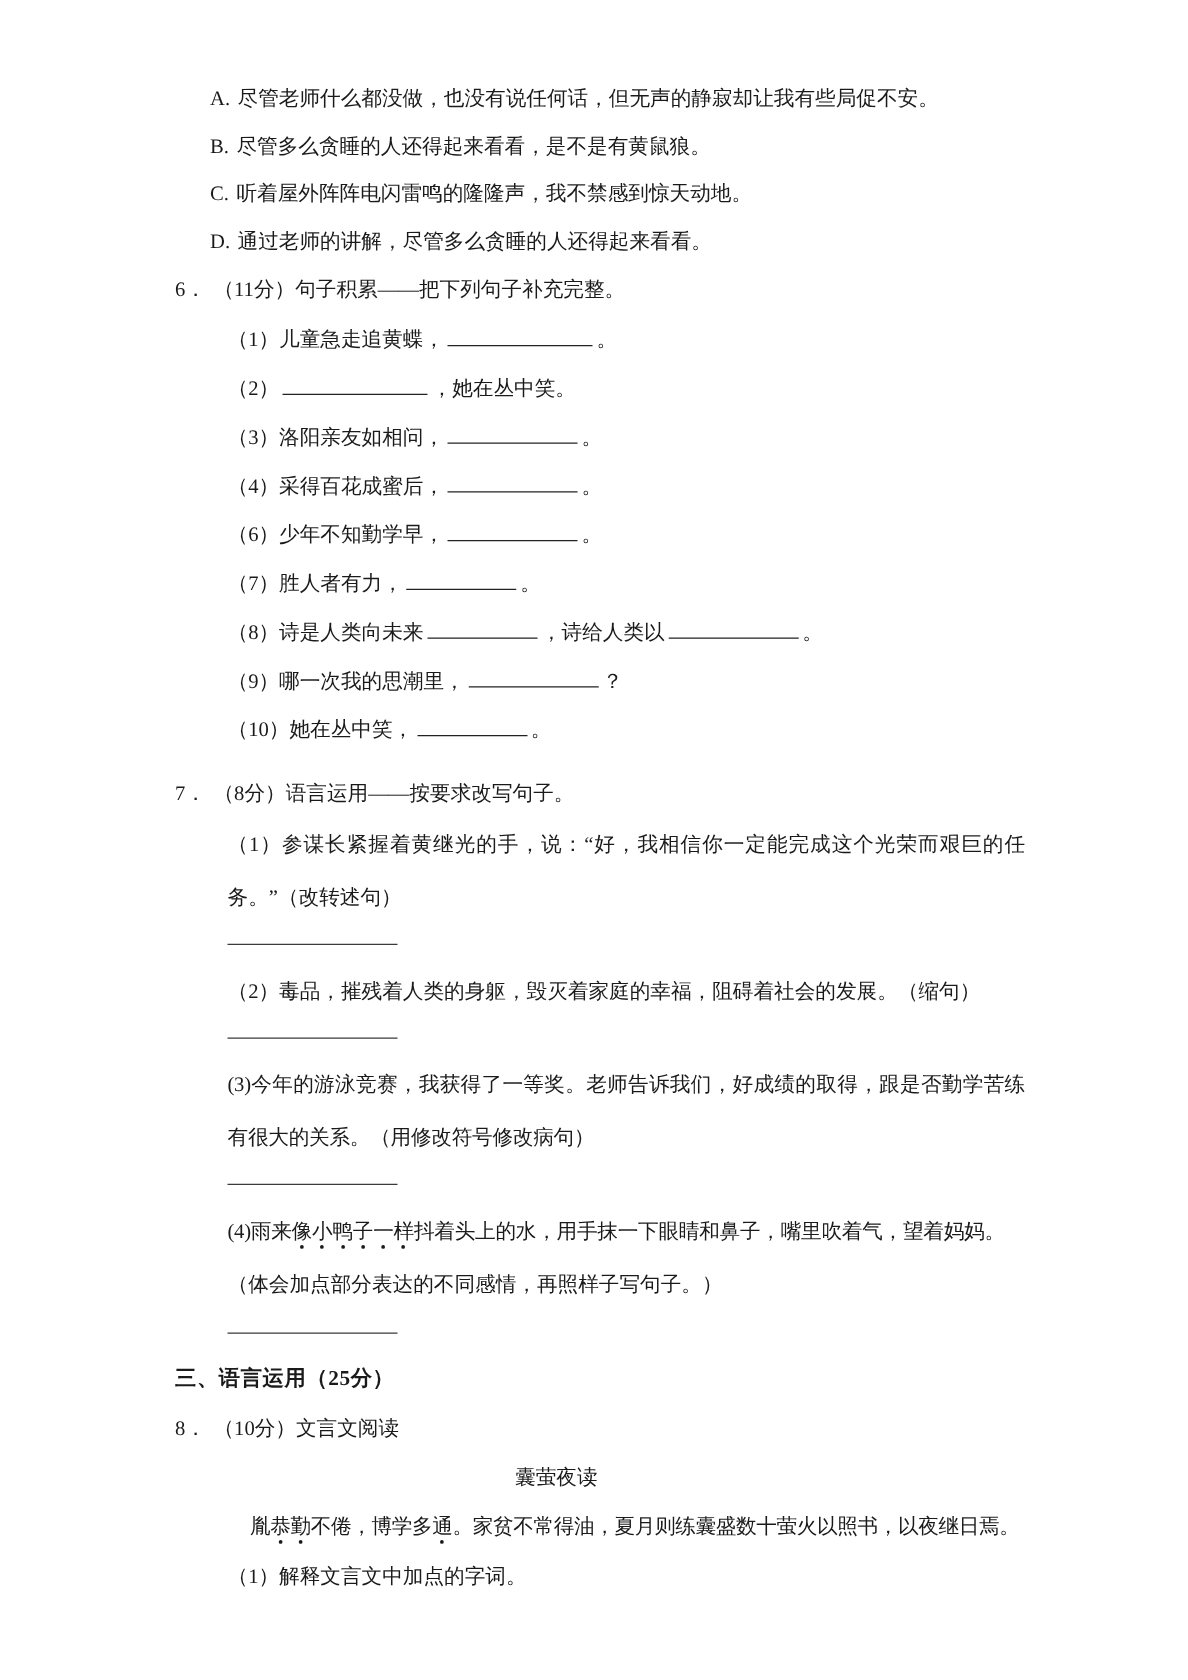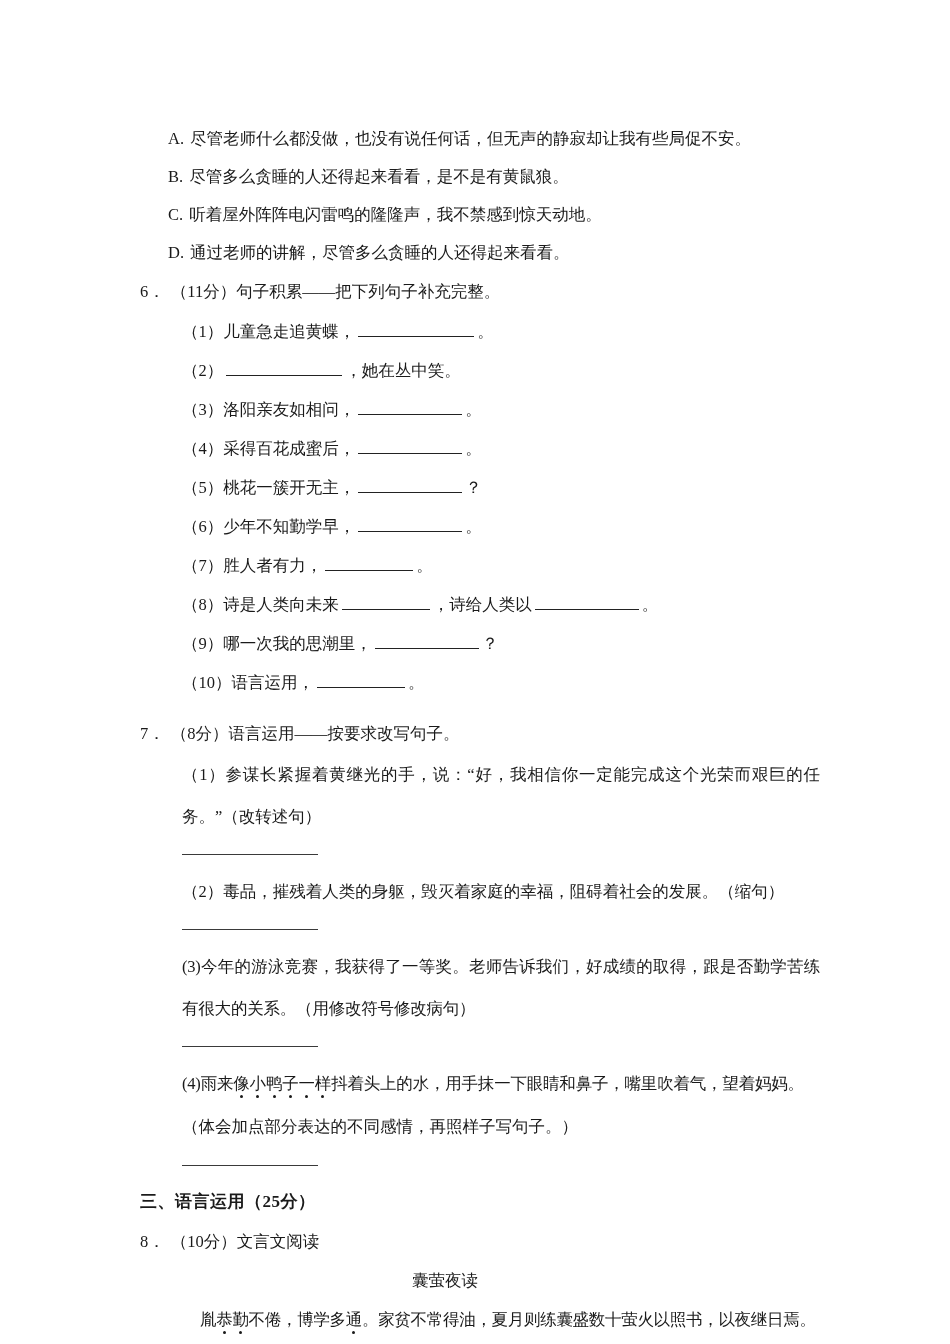--- a/index.html
+++ b/index.html
@@ -14,21 +14,21 @@
     font-family: "Liberation Serif", "DejaVu Serif", serif;
     color: #1a1a1a;
     position: relative;
     overflow: hidden;
   }
   .page {
     position: absolute;
     left: 0; top: 0;
     width: 950px;
     height: 1344px;
-    padding: 120px 130px 40px 140px;
+    padding: 60px 130px 40px 140px;
   }
   .opt {
     padding-left: 28px;
     font-size: 16.5px;
     line-height: 38px;
   }
   .opt .lab {
     font-family: "Liberation Serif", serif;
   }
 
@@ -162,36 +162,33 @@
   <div class="sub">
     <span>（2）</span><span class="blank b-l"></span><span>，她在丛中笑。</span>
   </div>
   <div class="sub">
     <span>（3）</span><span>洛阳亲友如相问，</span><span class="blank b-m"></span><span>。</span>
   </div>
   <div class="sub">
     <span>（4）</span><span>采得百花成蜜后，</span><span class="blank b-m"></span><span>。</span>
   </div>
   <div class="sub">
-    <span>（5）</span><span>桃花一簇开无主，</span><span class="blank b-m"></span><span>？</span>
-  </div>
-  <div class="sub">
     <span>（6）</span><span>少年不知勤学早，</span><span class="blank b-m"></span><span>。</span>
   </div>
   <div class="sub">
     <span>（7）</span><span>胜人者有力，</span><span class="blank b-s"></span><span>。</span>
   </div>
   <div class="sub">
     <span>（8）</span><span>诗是人类向未来</span><span class="blank b-s"></span><span>，诗给人类以</span><span class="blank b-m"></span><span>。</span>
   </div>
   <div class="sub">
     <span>（9）</span><span>哪一次我的思潮里，</span><span class="blank b-m"></span><span>？</span>
   </div>
   <div class="sub">
-    <span>（10）</span><span>语言运用，</span><span class="blank b-s"></span><span>。</span>
+    <span>（10）</span><span>她在丛中笑，</span><span class="blank b-s"></span><span>。</span>
   </div>
 
   <div class="q-head" style="margin-top:12px">
     <span class="q-num">7．</span><span>（8分）</span><span>语言运用——按要求改写句子。</span>
   </div>
 
   <div class="para">
     <span>（1）</span><span>参谋长紧握着黄继光的手，说：“好，我相信你一定能完成这个光荣而艰巨的任务。”（改转述句）</span>
   </div>
   <div class="ansrule"></div>

